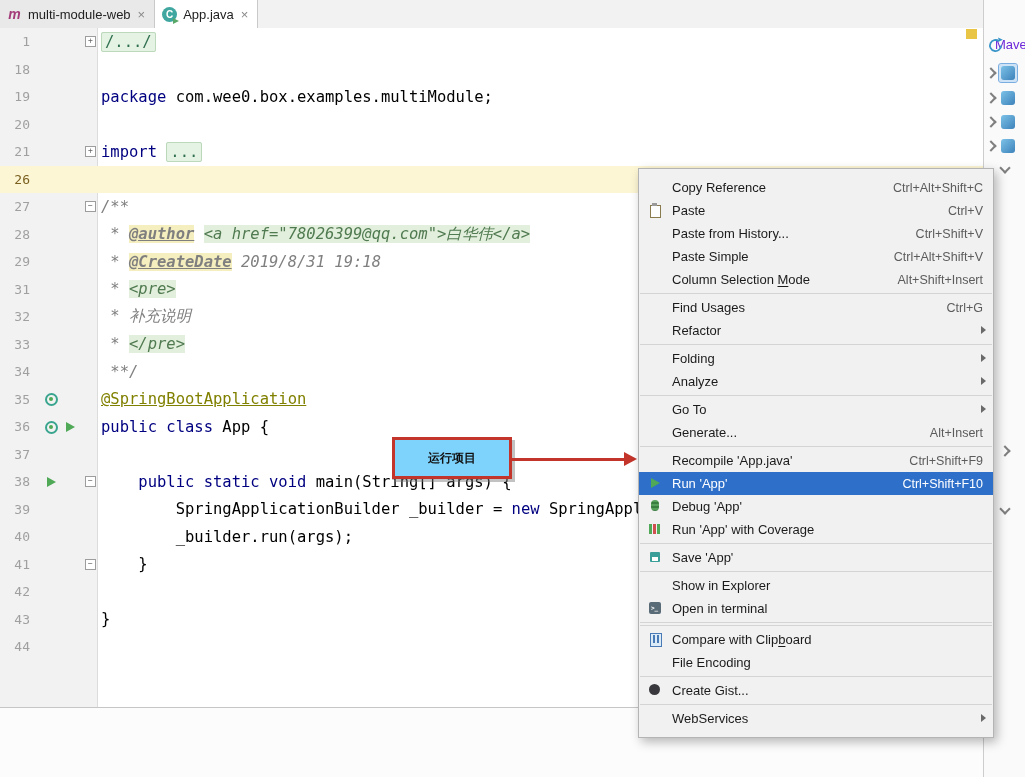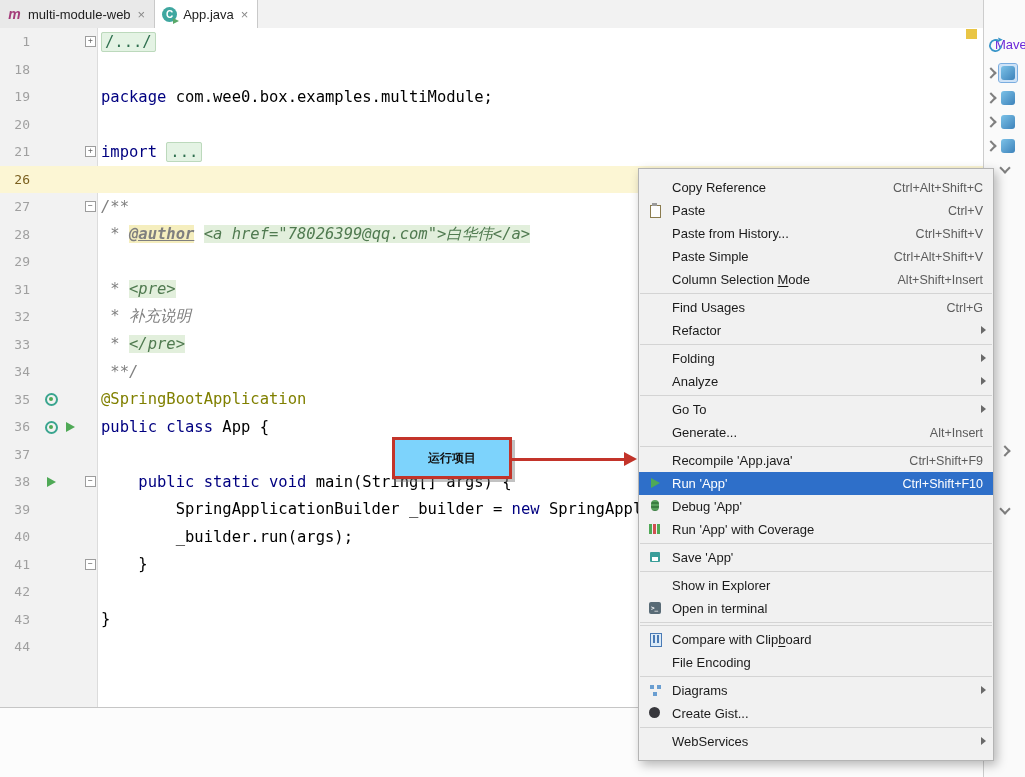--- a/index.html
+++ b/index.html
@@ -33,21 +33,21 @@
   .foldcol{flex:0 0 16px;display:inline-flex;align-items:center;}
   .fold-box{display:inline-block;width:9px;height:9px;border:1px solid #9d9d9d;background:#fff;
             color:#666;font:8px/8px "DejaVu Sans Mono",monospace;text-align:center;}
   .codetext{font:15.5px "DejaVu Sans Mono",monospace;color:#000;}
   .seg-kw{color:var(--keyword,#000080);font-weight:normal;}
   .seg-pl{color:#000;}
   .seg-doc{color:#7f7f7f;font-style:italic;}
   .seg-doctag{color:#7f7f7f;font-style:italic;font-weight:bold;text-decoration:underline;
               background:var(--doctag-bg,#f5eebe);}
   .seg-dochtml{color:#507a50;font-style:italic;background:var(--dochtml-bg,#e2efdc);}
-  .seg-ann{color:var(--annotation,#808000);}
+  .seg-ann{color:var(--annotation,#808000);text-decoration:underline;}
   .seg-foldchip{color:#2f6f4f;background:#e4f3e4;border:1px solid #bcd9bc;border-radius:2px;
                 padding:0 3px;font-style:normal;}
   .stripe-mark{position:absolute;left:966px;top:29px;width:11px;height:10px;
                background:var(--stripe-yellow,#e9c545);z-index:6;}
   .below-editor{position:absolute;left:0;top:708px;width:983px;height:69px;background:#fcfcfc;}
 
   
   .icon{display:inline-block;width:16px;height:16px;position:relative;vertical-align:middle;}
   .icon-run-icon::before{content:"";position:absolute;left:4px;top:3px;
       border-left:9px solid var(--run-green,#4fa956);border-top:5px solid transparent;border-bottom:5px solid transparent;}
@@ -139,21 +139,21 @@
     <div class="gutter-bg"></div>
     <div id="code-area">
         <div class="line"><span class="ln">1</span><span class="gicons"></span><span class="foldcol"><span class="fold-box">+</span></span><span class="codetext"><span class="seg-foldchip">/.../</span></span></div>
         <div class="line"><span class="ln">18</span><span class="gicons"></span><span class="foldcol"></span><span class="codetext"></span></div>
         <div class="line"><span class="ln">19</span><span class="gicons"></span><span class="foldcol"></span><span class="codetext"><span class="seg-kw">package </span><span class="seg-pl">com.wee0.box.examples.multiModule;</span></span></div>
         <div class="line"><span class="ln">20</span><span class="gicons"></span><span class="foldcol"></span><span class="codetext"></span></div>
         <div class="line"><span class="ln">21</span><span class="gicons"></span><span class="foldcol"><span class="fold-box">+</span></span><span class="codetext"><span class="seg-kw">import </span><span class="seg-foldchip">...</span></span></div>
         <div class="line current"><span class="ln">26</span><span class="gicons"></span><span class="foldcol"></span><span class="codetext"></span></div>
         <div class="line"><span class="ln">27</span><span class="gicons"></span><span class="foldcol"><span class="fold-box">−</span></span><span class="codetext"><span class="seg-doc">/**</span></span></div>
         <div class="line"><span class="ln">28</span><span class="gicons"></span><span class="foldcol"></span><span class="codetext"><span class="seg-doc"> * </span><span class="seg-doctag">@author</span><span class="seg-doc"> </span><span class="seg-dochtml">&lt;a href="78026399@qq.com"&gt;白华伟&lt;/a&gt;</span></span></div>
-        <div class="line"><span class="ln">29</span><span class="gicons"></span><span class="foldcol"></span></div>
+        <div class="line"><span class="ln">29</span><span class="gicons"></span><span class="foldcol"></span><span class="codetext"><span class="seg-doc"> * </span><span class="seg-doctag">@CreateDate</span><span class="seg-doc"> 2019/8/31 19:18</span></span></div>
         <div class="line"><span class="ln">31</span><span class="gicons"></span><span class="foldcol"></span><span class="codetext"><span class="seg-doc"> * </span><span class="seg-dochtml">&lt;pre&gt;</span></span></div>
         <div class="line"><span class="ln">32</span><span class="gicons"></span><span class="foldcol"></span><span class="codetext"><span class="seg-doc"> * 补充说明</span></span></div>
         <div class="line"><span class="ln">33</span><span class="gicons"></span><span class="foldcol"></span><span class="codetext"><span class="seg-doc"> * </span><span class="seg-dochtml">&lt;/pre&gt;</span></span></div>
         <div class="line"><span class="ln">34</span><span class="gicons"></span><span class="foldcol"></span><span class="codetext"><span class="seg-doc"> **/</span></span></div>
         <div class="line"><span class="ln">35</span><span class="gicons"><span class="icon icon-spring-icon"></span></span><span class="foldcol"></span><span class="codetext"><span class="seg-ann">@SpringBootApplication</span></span></div>
         <div class="line"><span class="ln">36</span><span class="gicons"><span class="icon icon-spring-icon"></span><span class="icon icon-run-icon"></span></span><span class="foldcol"></span><span class="codetext"><span class="seg-kw">public class </span><span class="seg-pl">App {</span></span></div>
         <div class="line"><span class="ln">37</span><span class="gicons"></span><span class="foldcol"></span><span class="codetext"></span></div>
         <div class="line"><span class="ln">38</span><span class="gicons"><span class="icon icon-run-icon"></span></span><span class="foldcol"><span class="fold-box">−</span></span><span class="codetext"><span class="seg-pl">    </span><span class="seg-kw">public static void </span><span class="seg-pl">main(String[] args) {</span></span></div>
         <div class="line"><span class="ln">39</span><span class="gicons"></span><span class="foldcol"></span><span class="codetext"><span class="seg-pl">        SpringApplicationBuilder _builder = </span><span class="seg-kw">new </span><span class="seg-pl">SpringApplicationBuilder(App.class);</span></span></div>
         <div class="line"><span class="ln">40</span><span class="gicons"></span><span class="foldcol"></span><span class="codetext"><span class="seg-pl">        _builder.run(args);</span></span></div>
@@ -299,25 +299,20 @@
       <div class="msep"></div>
       <div class="mi">
         <span class="icon icon-compare-clipboard-icon mic"></span>
         <span class="mlabel">Compare with Clip<u>b</u>oard</span>
       </div>
       <div class="mi">
         <span class="mlabel">File Encoding</span>
       </div>
       <div class="msep"></div>
       <div class="mi">
-        <span class="icon icon-diagrams-icon mic"></span>
-        <span class="mlabel">Diagrams</span>
-        <span class="subarrow"></span>
-      </div>
-      <div class="mi">
         <span class="icon icon-gist-icon mic"></span>
         <span class="mlabel">Create Gist...</span>
       </div>
       <div class="msep"></div>
       <div class="mi">
         <span class="mlabel">WebServices</span>
         <span class="subarrow"></span>
       </div>
     </div>
 

